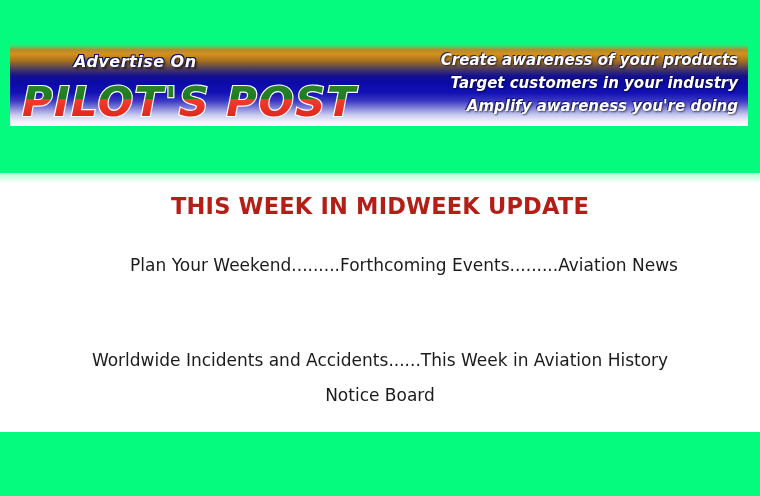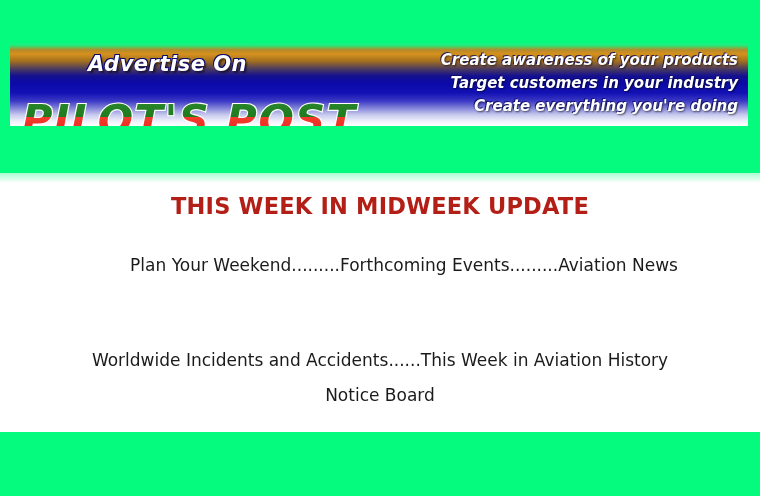--- a/index.html
+++ b/index.html
@@ -57,42 +57,41 @@
 
   .banner-left {
     position: absolute;
     left: 0;
     top: 0;
     width: 390px;
     height: 83px;
   }
   .advertise-on {
     position: absolute;
-    left: 78px;
+    left: 64px;
     top: 9px;
     font-family: "DejaVu Sans", sans-serif;
     font-style: italic;
     font-weight: bold;
-    font-size: 21px;
+    font-size: 16px;
     letter-spacing: 0.5px;
     color: #ffffff;
     text-shadow:
       -1px -1px 0 #0b0a6e,
       1px -1px 0 #0b0a6e,
       2px 2px 2px rgba(0,0,0,0.55);
     white-space: nowrap;
   }
 
   .pilots-post {
     position: absolute;
     left: 12px;
     top: 37px;
     width: 360px;
     height: 44px;
-    margin-top: 18px;
   }
   .pp-svg { display: block; }
 
   .banner-right {
     position: absolute;
     right: 10px;
     top: 6px;
     width: 330px;
     text-align: right;
   }
@@ -187,21 +186,21 @@
               </linearGradient>
             </defs>
             <text x="0" y="36" font-family="DejaVu Sans, sans-serif" font-size="40" font-weight="bold" font-style="italic" letter-spacing="1.5" transform="scale(1.04,1)" fill="url(#ppFill)" stroke="#ffffff" stroke-width="2.2" paint-order="stroke fill">PILOT'S POST</text>
           </svg>
         </div>
       </div>
 
       <div class="banner-right">
         <div class="tagline">Create awareness of your products</div>
         <div class="tagline">Target customers in your industry</div>
-        <div class="tagline">Create everything you're doing</div>
+        <div class="tagline">Amplify awareness you're doing</div>
       </div>
 
     </div>
   </div>
 
   <div class="content">
     <div class="content-fade"></div>
 
     <div class="headline">THIS WEEK IN MIDWEEK UPDATE</div>
 

